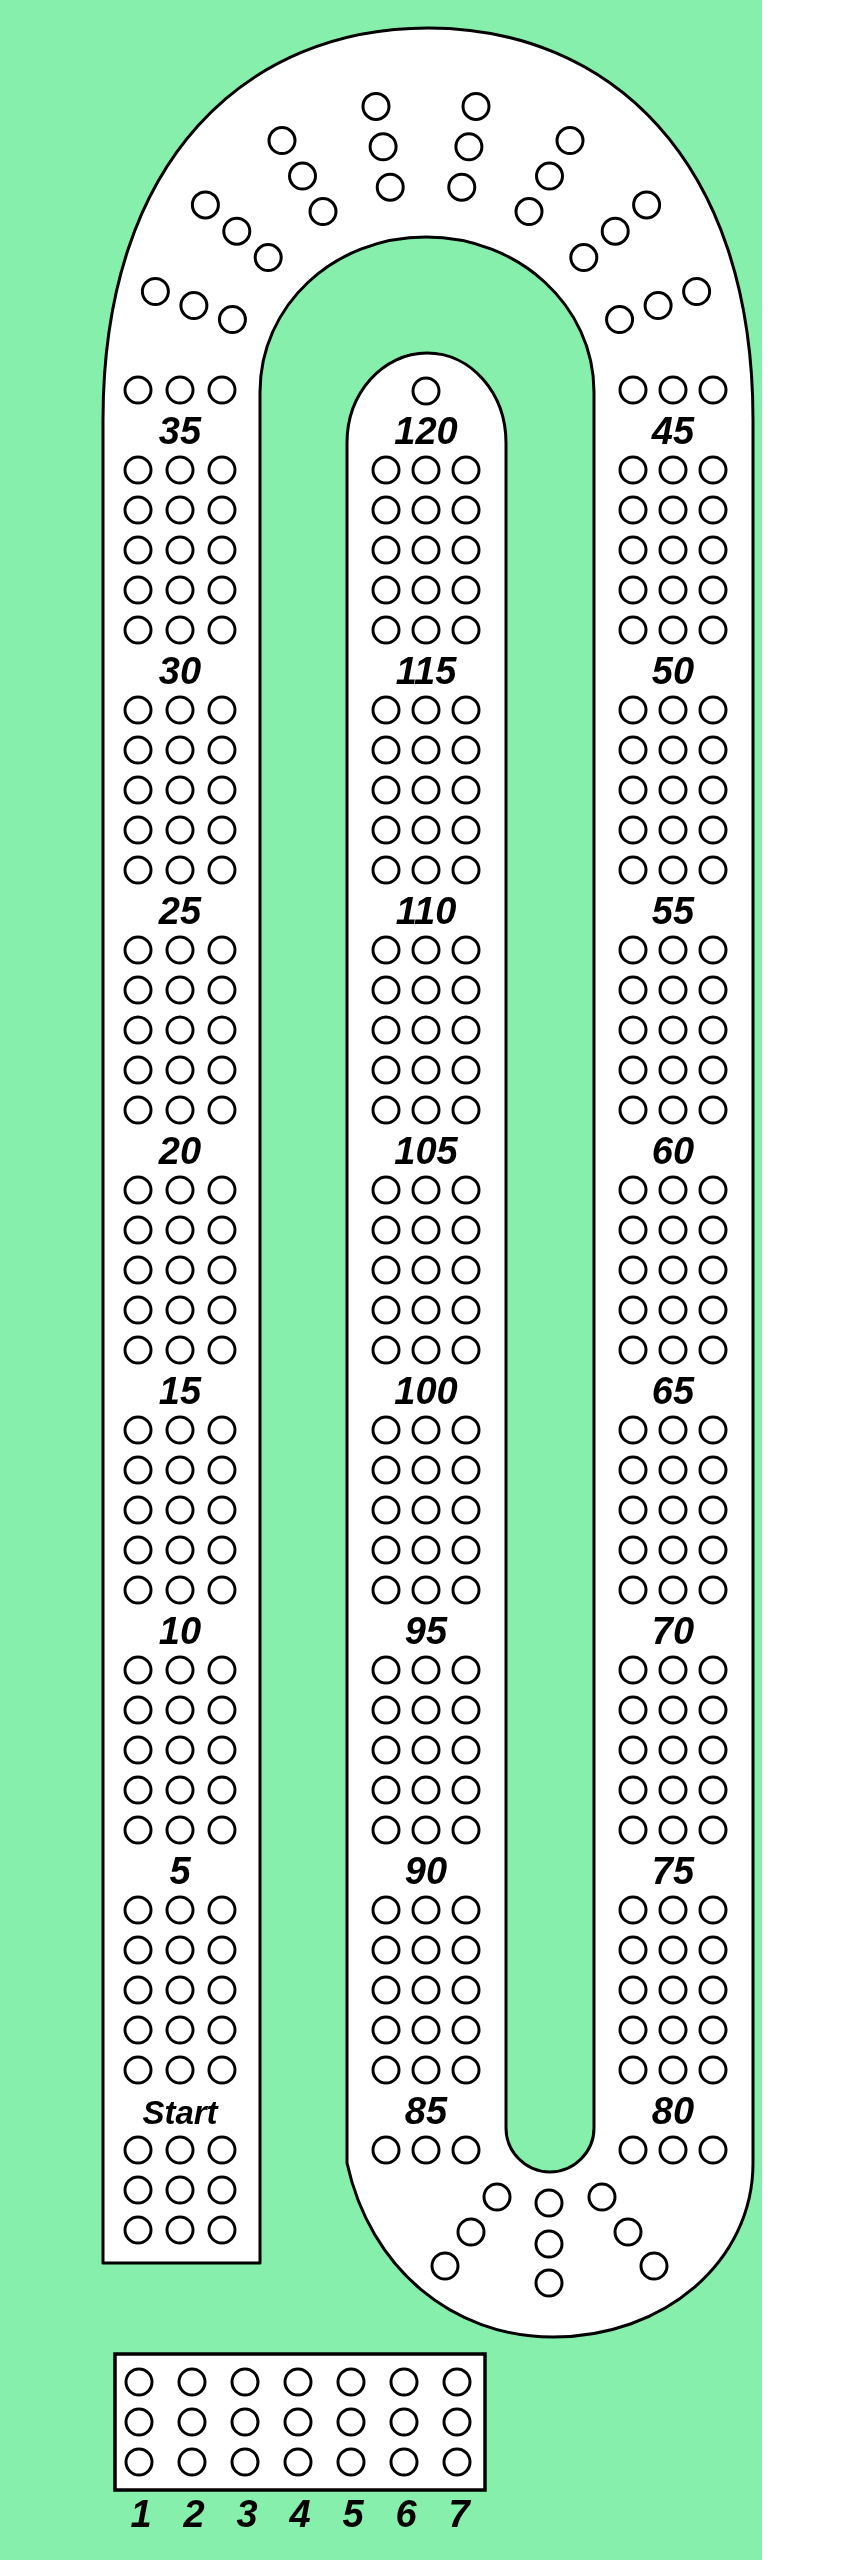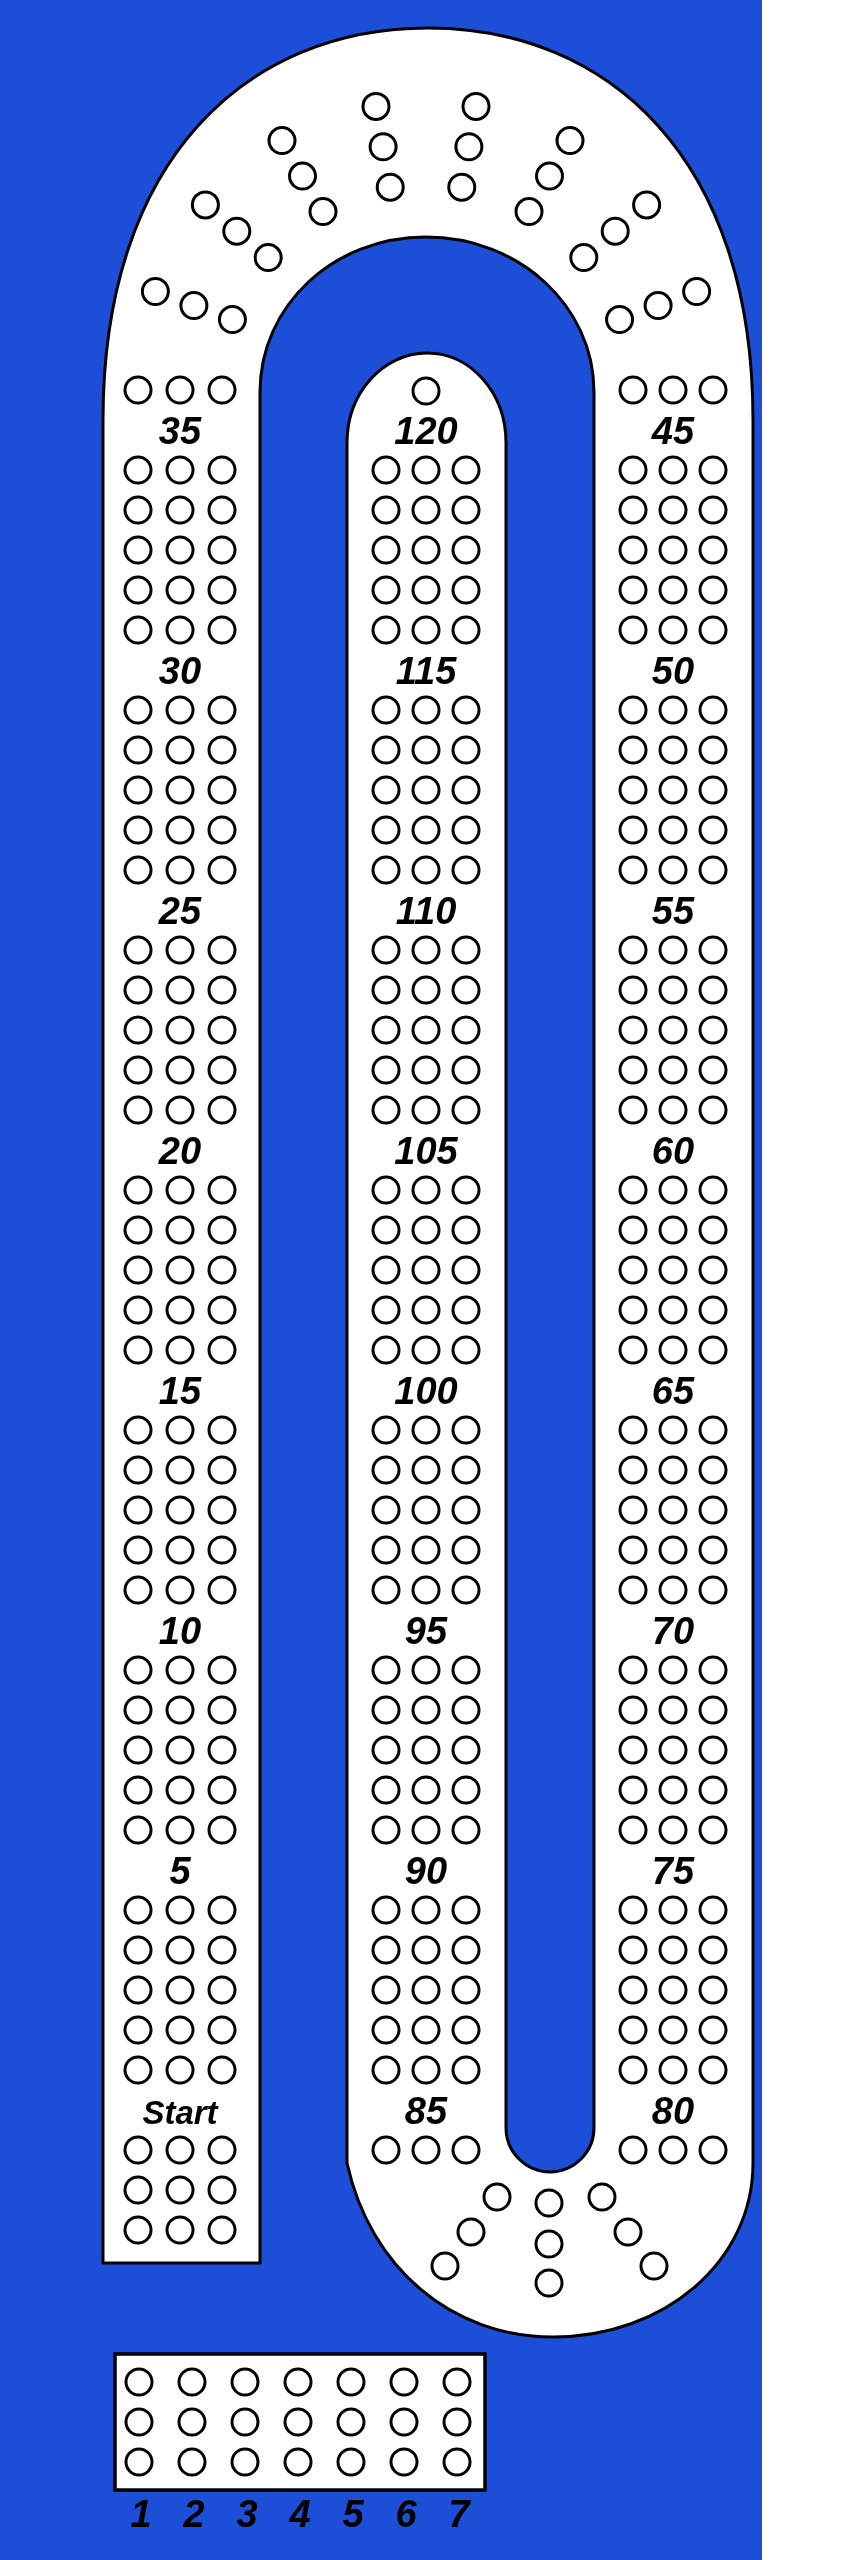--- a/index.html
+++ b/index.html
@@ -1,16 +1,16 @@
 <!DOCTYPE html>
 <html><head>
 <meta charset="utf-8">
 <style>
   html,body{margin:0;padding:0;background:#ffffff;}
-  .stage{width:762px;height:2560px;background:#1d4ed8;position:relative;overflow:hidden;}
+  .stage{width:762px;height:2560px;background:#86efac;position:relative;overflow:hidden;}
   svg{display:block;}
   text{font-family:"Liberation Sans", sans-serif;font-weight:bold;font-style:italic;fill:#000;}
 </style>
 </head>
 <body>
 
 <div class="stage">
   <svg id="board-svg" width="853" height="2560" viewBox="0 0 853 2560" xmlns="http://www.w3.org/2000/svg">
       <path d="M 103,2263 L 103,420 C 103,158 248,28 428,28 C 608,28 753,158 753,420 L 753,2163 C 753,2262 664,2337 553,2337 C 452,2337 370,2268 347,2163 L 347,443 C 347,393 383,353 427,353 C 471,353 506,393 506,443 L 506,2128 C 506,2152 526,2172 550,2172 C 574,2172 594,2152 594,2128 L 594,392 C 594,306 519,237 426,237 C 333,237 260,306 260,392 L 260,2263 Z" fill="#ffffff" stroke="#000000" stroke-width="3" stroke-linejoin="round"></path>
       <g>

